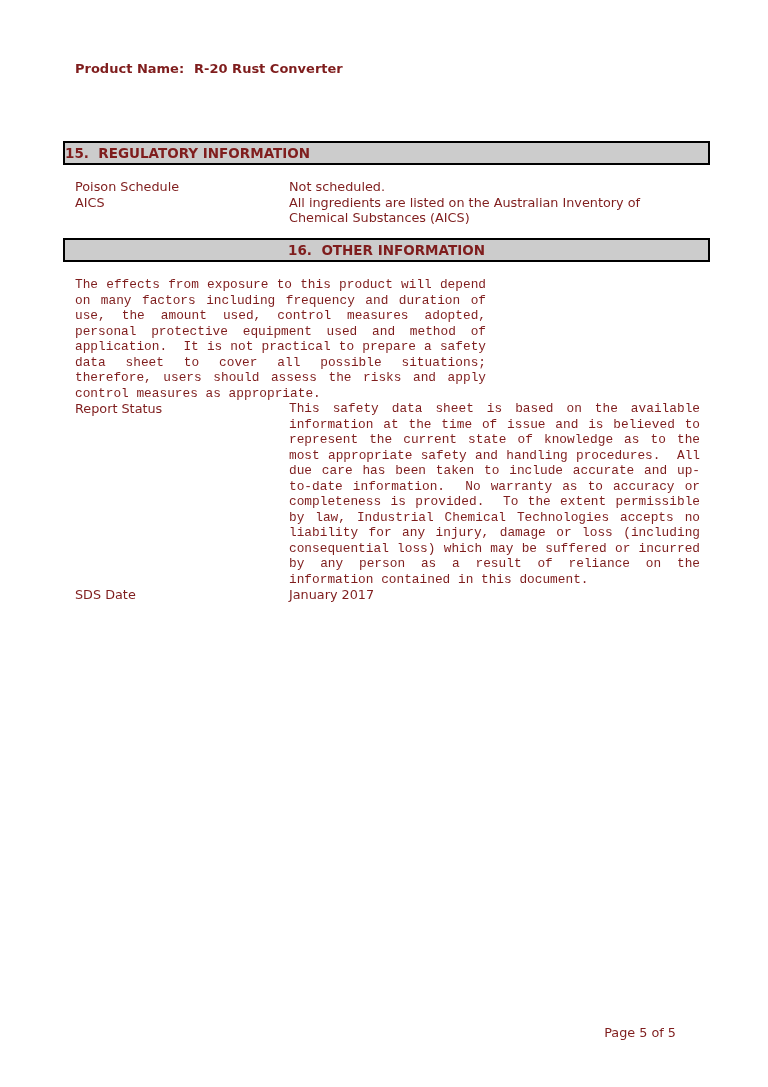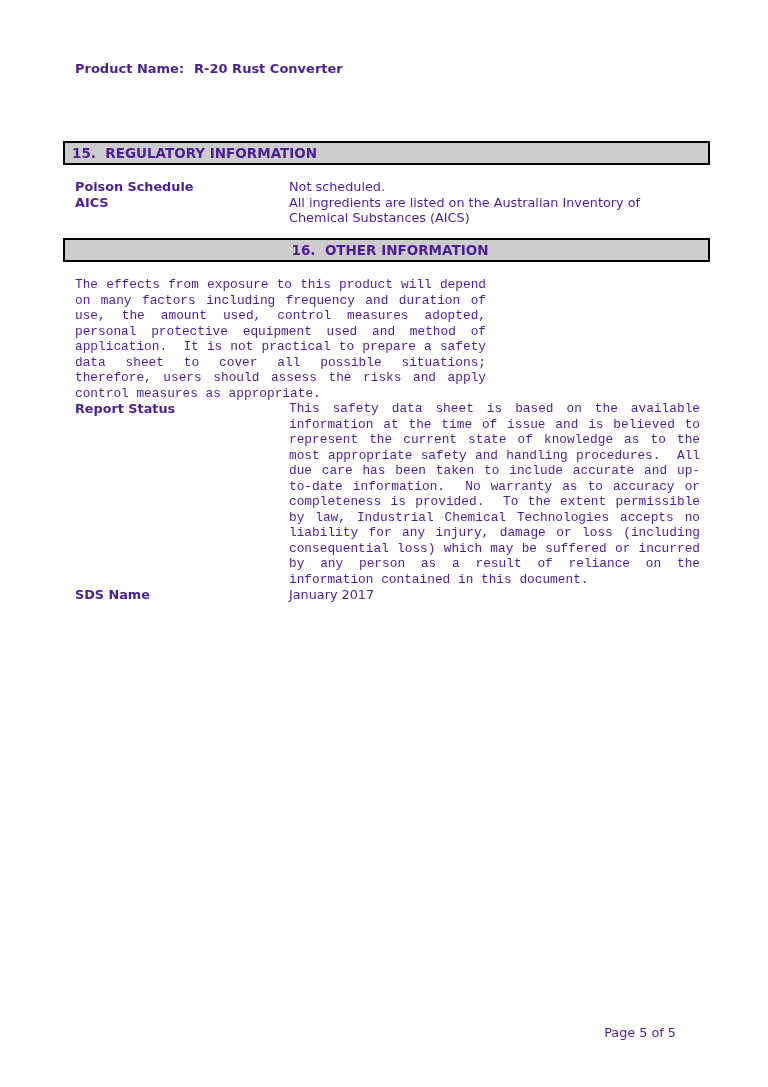--- a/index.html
+++ b/index.html
@@ -9,61 +9,60 @@
   }
   .page {
     position: relative;
     width: 768px;
     height: 1087px;
     background: #ffffff;
     overflow: hidden;
     font-family: "DejaVu Sans", "Liberation Sans", sans-serif;
     font-size: 12.8px;
     line-height: 15.5px;
-    color: #4c1d95;
+    color: #7f1d1d;
   }
   .product-line {
     position: absolute;
     left: 75px;
     top: 61px;
     font-weight: bold;
     font-size: 13px;
     white-space: nowrap;
   }
   .product-line .product-value {
     margin-left: 10px;
   }
   .section-bar {
     position: absolute;
     left: 63px;
     width: 647px;
     height: 24px;
     box-sizing: border-box;
     background: #cccccc;
     border: 2px solid #000000;
-    padding-left: 7px;
     font-weight: bold;
     font-size: 13.5px;
     line-height: 20px;
     white-space: nowrap;
   }
   .bar-15 { top: 141px; }
   .bar-16 { top: 238px; text-align: center; }
   .rows {
     position: absolute;
     left: 75px;
     width: 627px;
   }
   .rows-15 { top: 179px; }
   .rows-16 { top: 277px; }
   .row { display: flex; }
   .row .label {
     flex: none;
     width: 214px;
-    font-weight: bold;
+    font-weight: normal;
   }
   .row .value {
     flex: none;
     width: 411px;
   }
   .row .value.justify {
     text-align: justify;
     font-family: Liberation Mono, monospace;
   }
   .end-of-report {
@@ -113,21 +112,21 @@
 
   <div class="rows rows-16">
     <div class="row">
       <div class="value justify">The effects from exposure to this product will depend on many factors including frequency and duration of use, the amount used, control measures adopted, personal protective equipment used and method of application.&nbsp; It is not practical to prepare a safety data sheet to cover all possible situations; therefore, users should assess the risks and apply control measures as appropriate.</div>
     </div>
     <div class="row">
       <div class="label">Report Status</div>
       <div class="value justify">This safety data sheet is based on the available information at the time of issue and is believed to represent the current state of knowledge as to the most appropriate safety and handling procedures.&nbsp; All due care has been taken to include accurate and up-to-date information.&nbsp; No warranty as to accuracy or completeness is provided.&nbsp; To the extent permissible by law, Industrial Chemical Technologies accepts no liability for any injury, damage or loss (including consequential loss) which may be suffered or incurred by any person as a result of reliance on the information contained in this document.</div>
     </div>
     <div class="row">
-      <div class="label">SDS Name</div>
+      <div class="label">SDS Date</div>
       <div class="value">January 2017</div>
     </div>
   </div>
 
 
   <div class="page-footer">Page 5 of 5</div>
 
 </div>
 
 </body></html>

